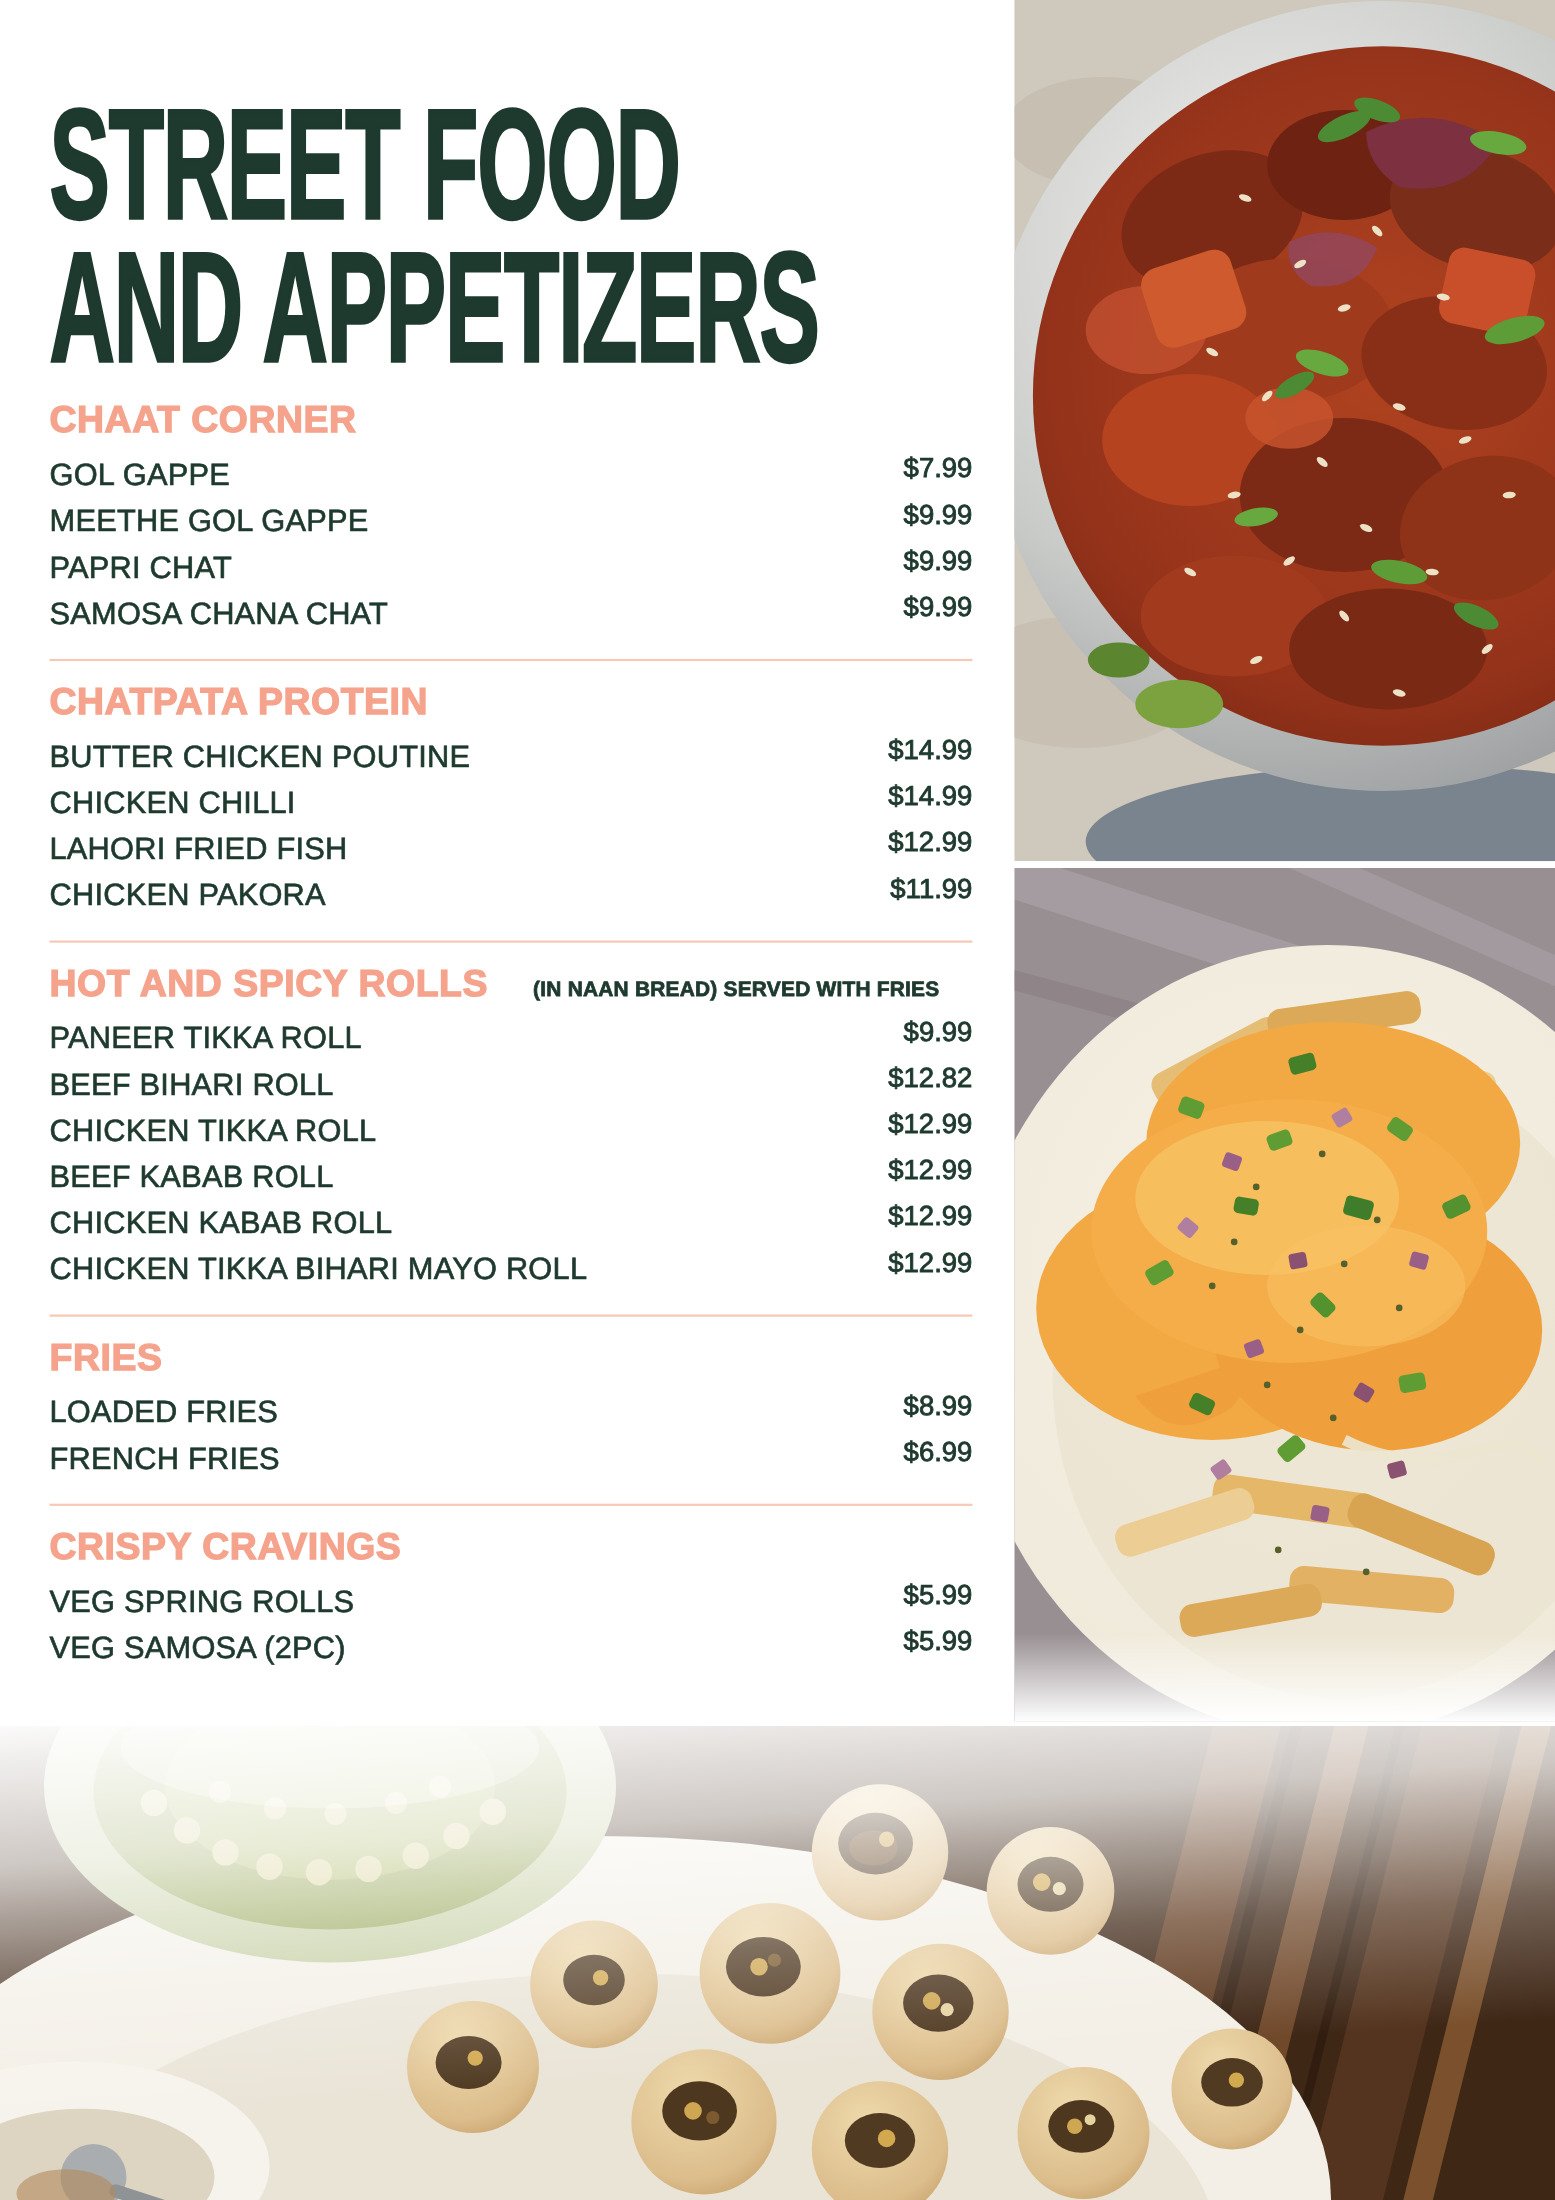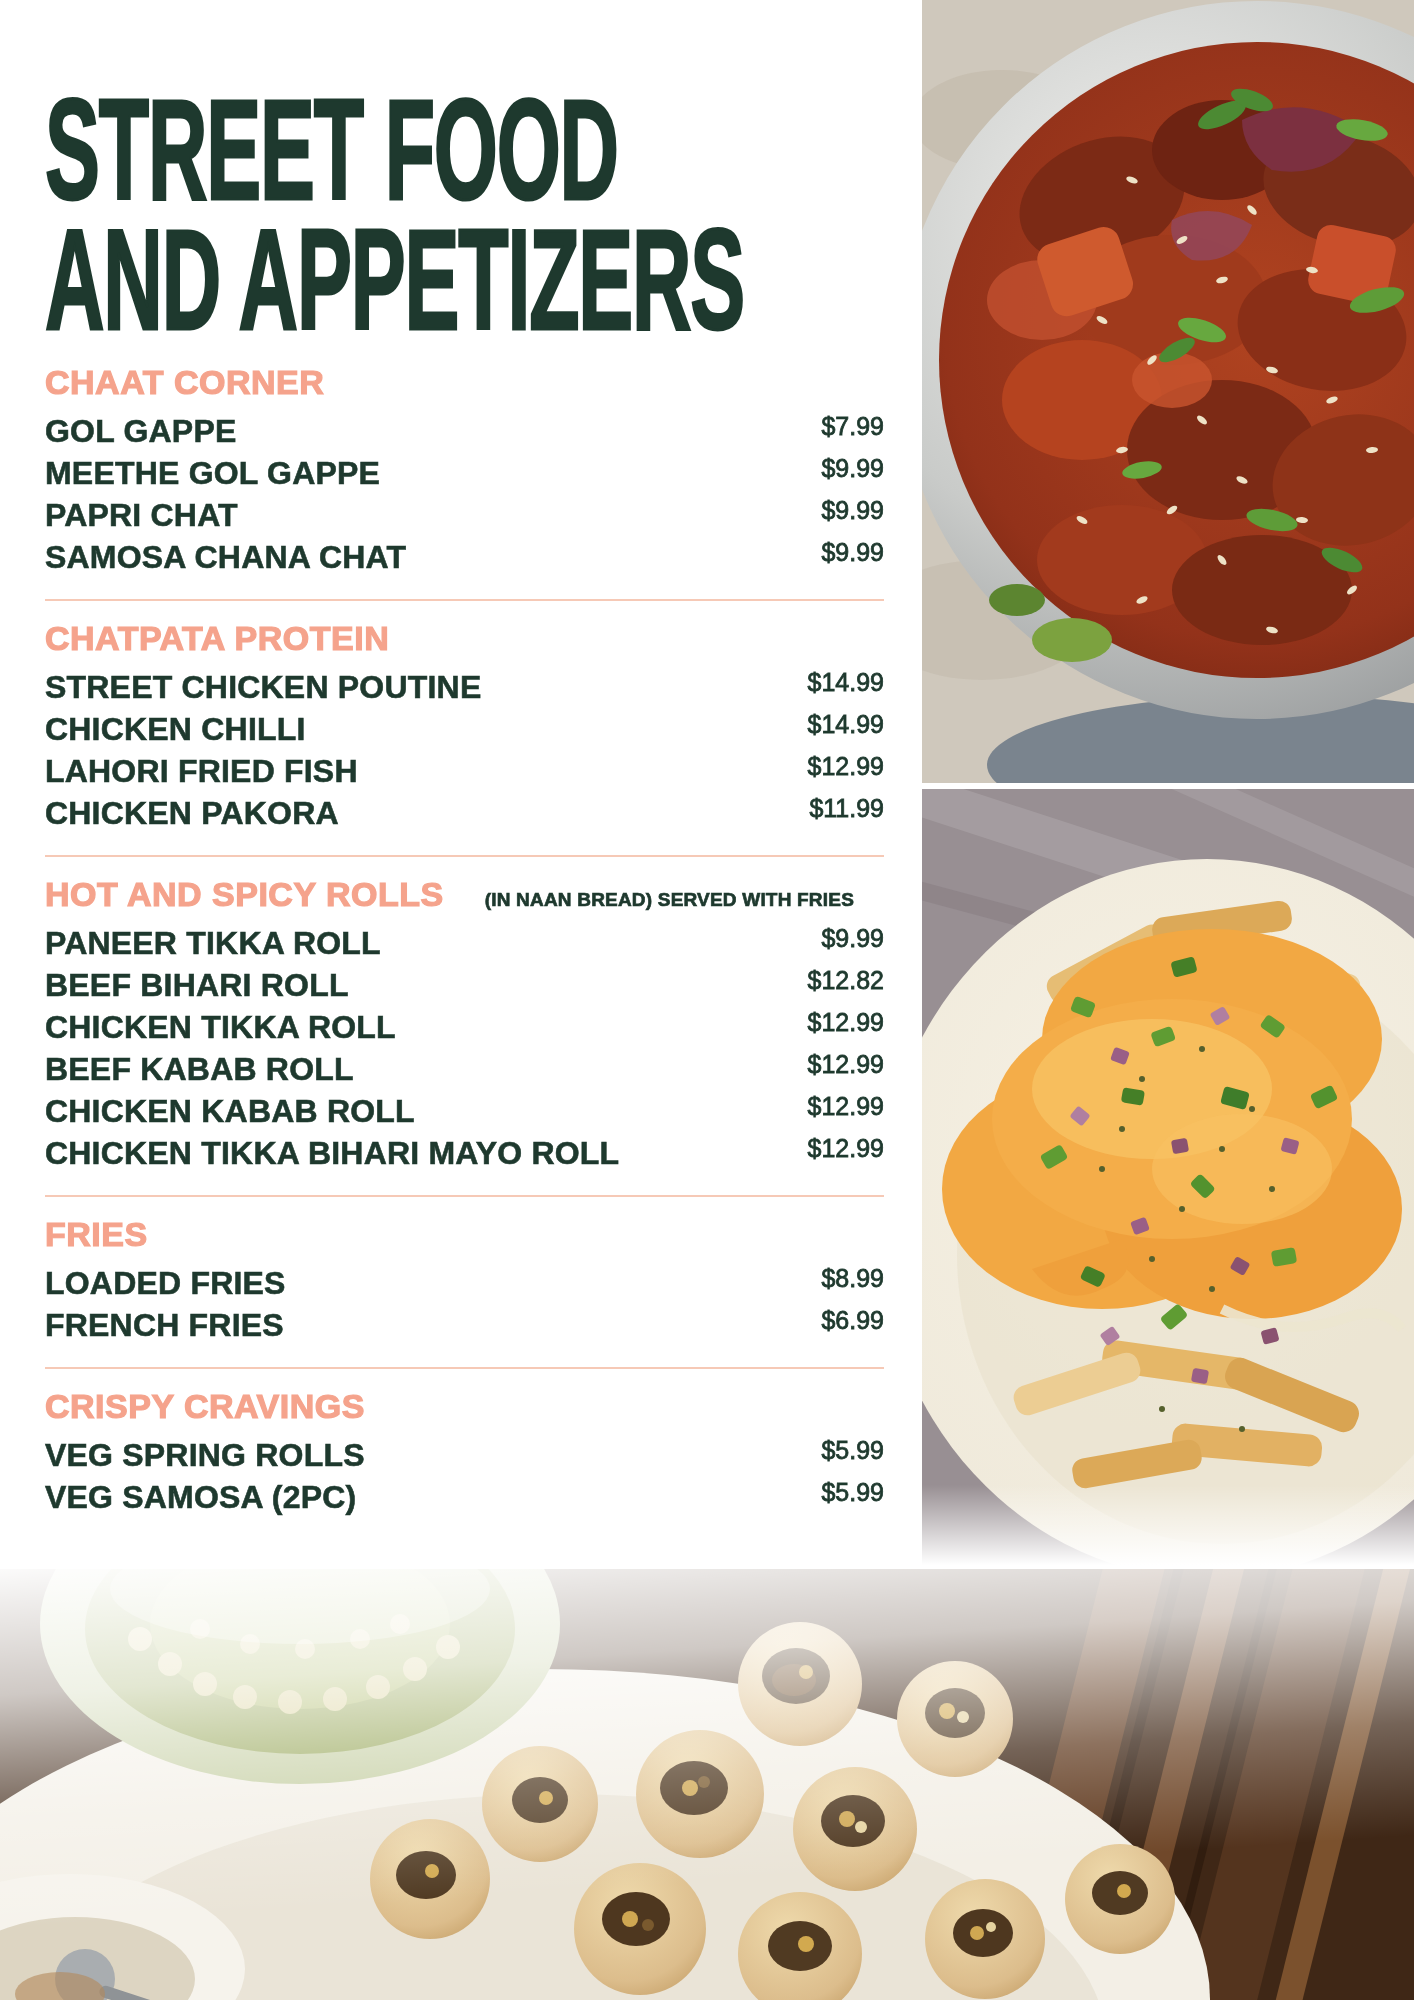--- a/index.html
+++ b/index.html
@@ -57,22 +57,22 @@
     -webkit-text-stroke:0.7px var(--ink);
   }
   .items{margin-top:12px;}
   .item-row{
     display:flex;
     justify-content:space-between;
     align-items:center;
     height:42px;
   }
   .item-name{
-    font-size:32px;
-    font-weight:700;
+    font-size:28px;
+    font-weight:400;
     letter-spacing:0.2px;
     color:var(--ink);
     -webkit-text-stroke:0.6px var(--ink);
   }
   .item-price{
     font-size:25px;
     font-weight:400;
     color:var(--ink);
     -webkit-text-stroke:0.8px var(--ink);
     transform:translateY(-5px);
@@ -121,21 +121,21 @@
   </section>
 
   <section class="menu-section">
     <hr class="divider">
     <h2>
       <span class="heading-text">CHATPATA PROTEIN</span>
 
     </h2>
     <div class="items">
   <div class="item-row">
-    <span class="item-name">STREET CHICKEN POUTINE</span>
+    <span class="item-name">BUTTER CHICKEN POUTINE</span>
     <span class="item-price">$14.99</span>
   </div>
 
   <div class="item-row">
     <span class="item-name">CHICKEN CHILLI</span>
     <span class="item-price">$14.99</span>
   </div>
 
   <div class="item-row">
     <span class="item-name">LAHORI FRIED FISH</span>

